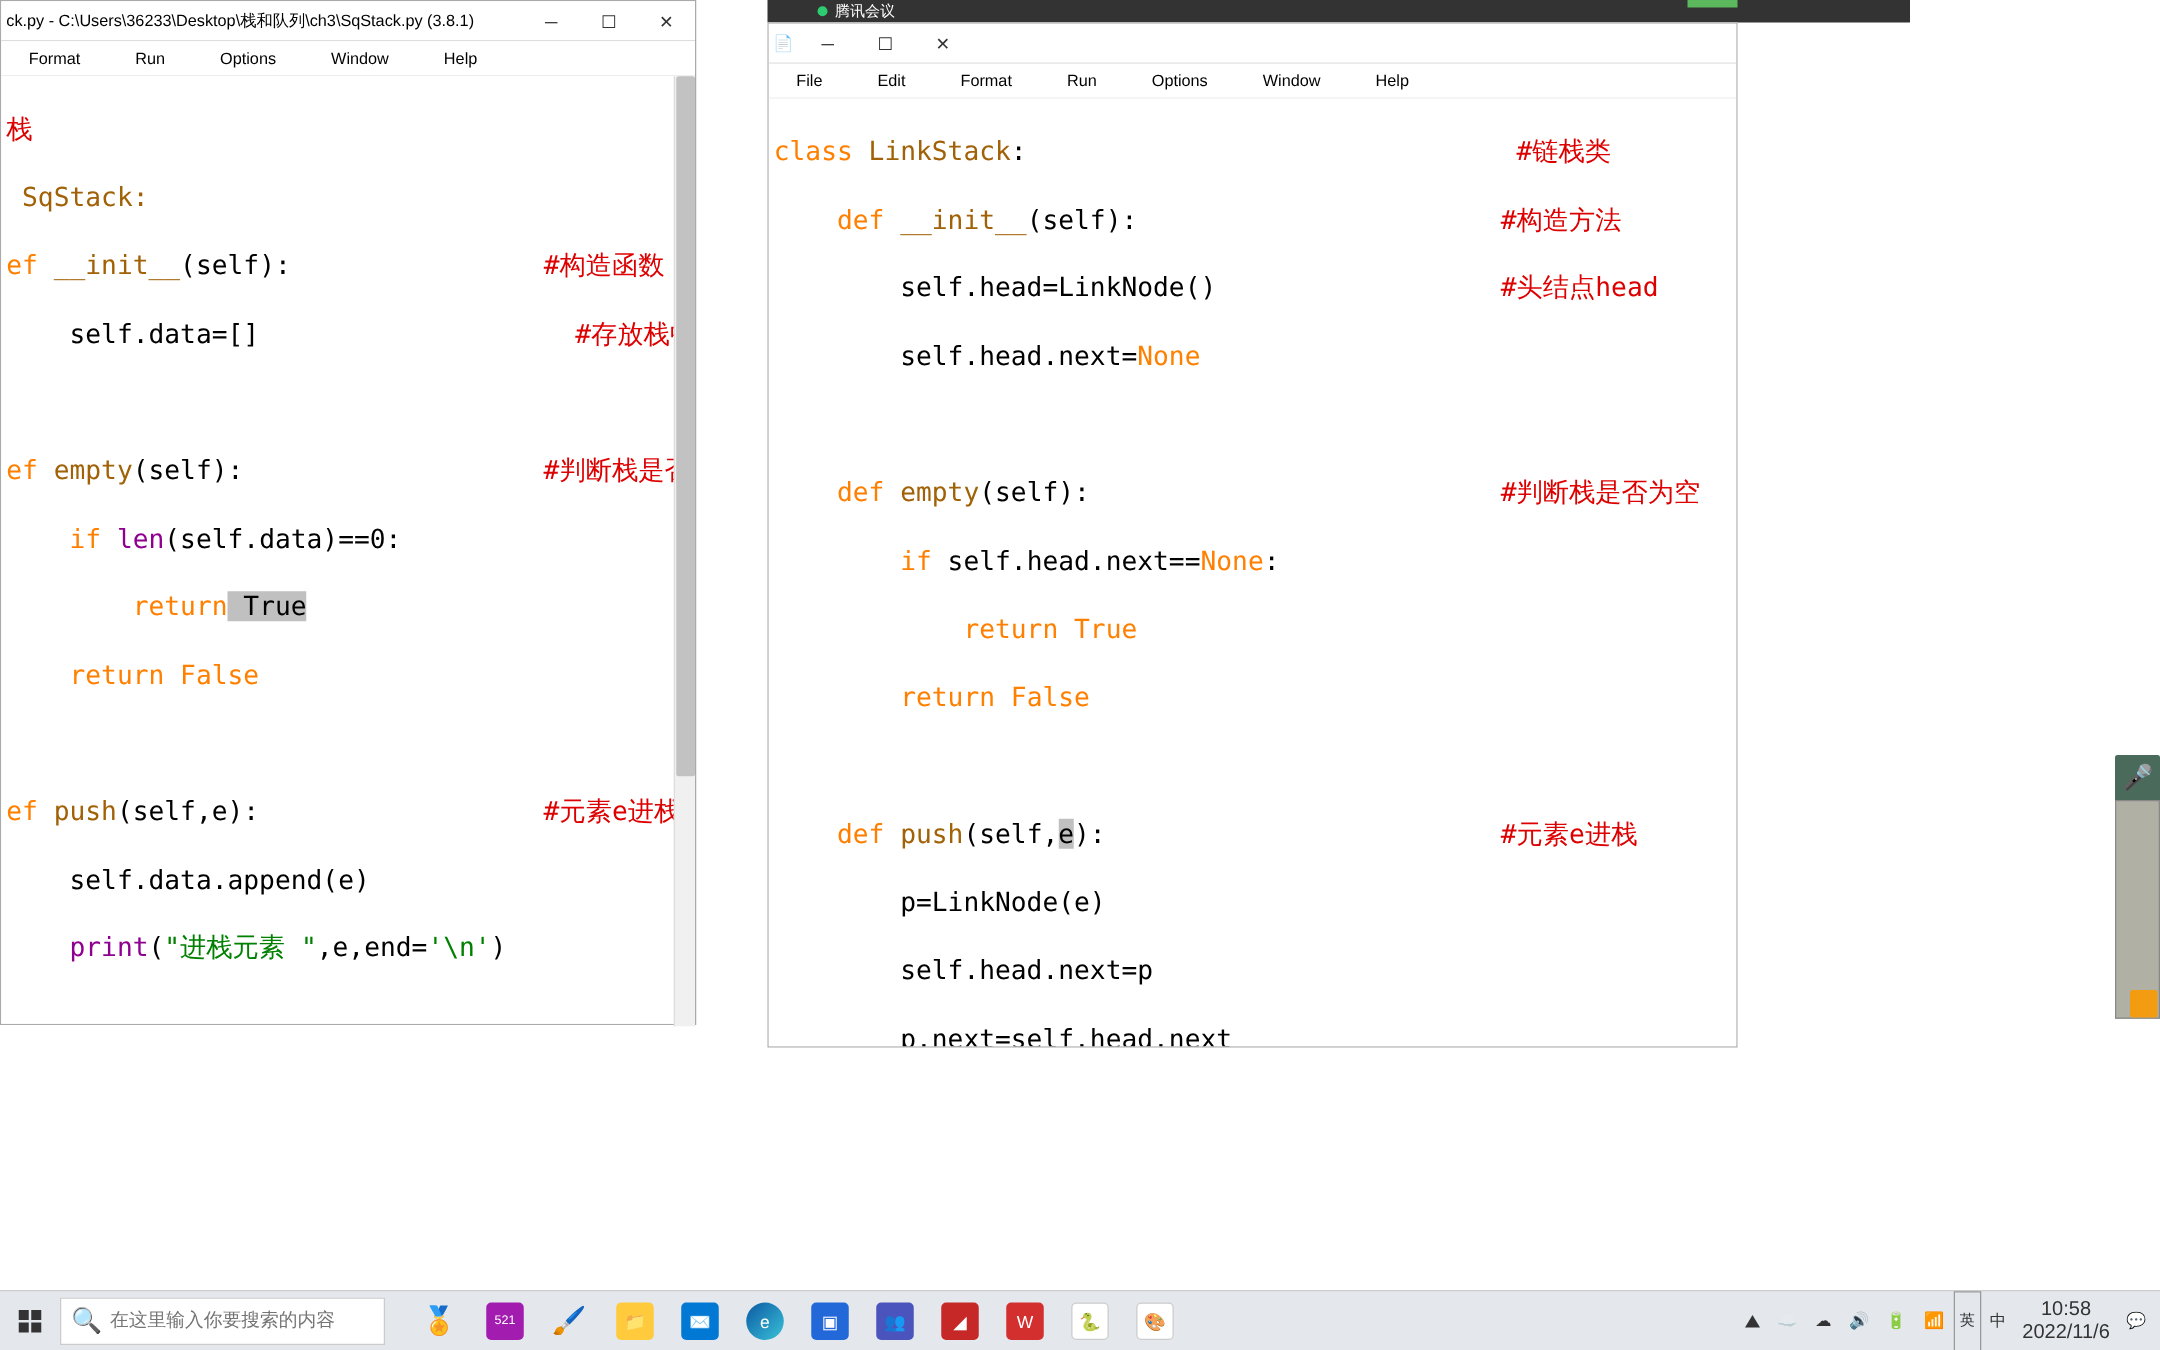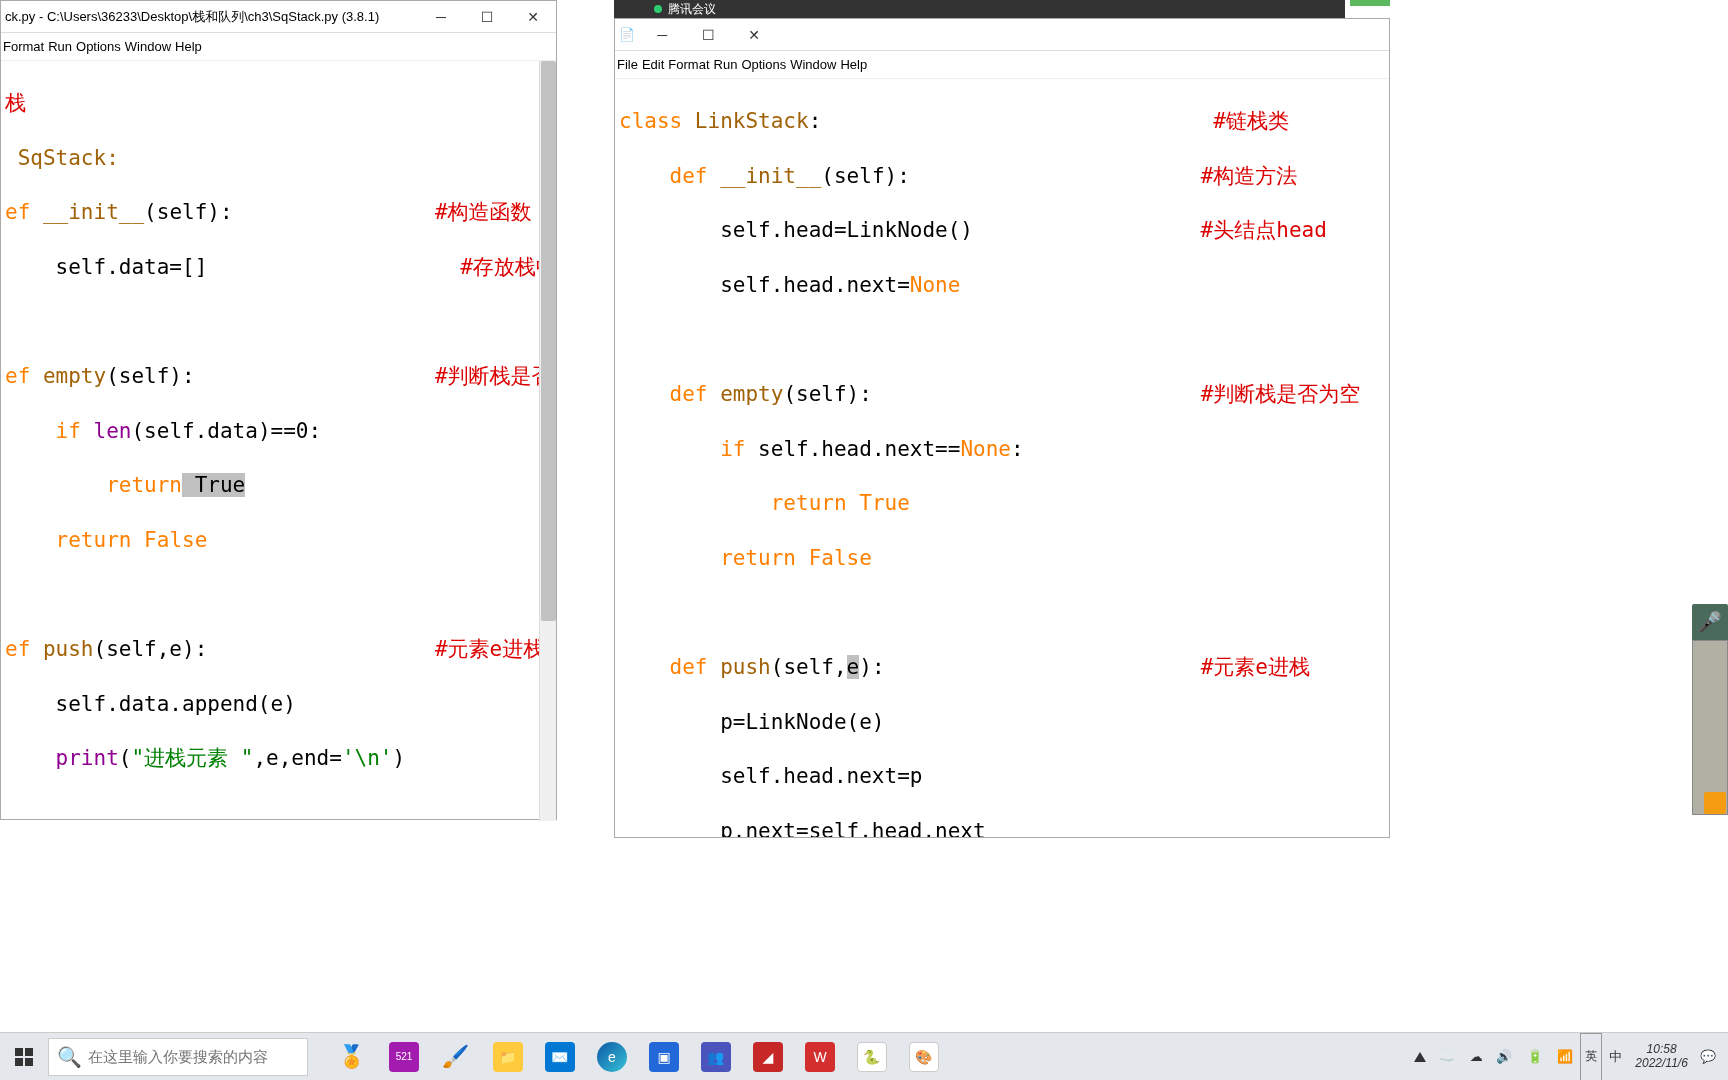--- a/index.html
+++ b/index.html
@@ -43,21 +43,21 @@
     }
     .menubar {
       display: flex;
       height: 28px;
       background: #fff;
       border-bottom: 1px solid #eee;
       align-items: center;
       font-family: "Segoe UI", sans-serif;
       font-size: 13px;
     }
-    .menubar .menu-item { padding: 4px 2px; cursor: default; }
+    .menubar .menu-item { padding: 4px 22px; cursor: default; }
     .code-area {
       flex: 1;
       overflow: hidden;
       position: relative;
       background: #fff;
       white-space: pre;
       line-height: 1.3;
       font-size: 21px;
       padding: 2px 4px;
     }
@@ -82,21 +82,21 @@
     .str { color: #008000; }
     .comment { color: #dd0000; }
     .builtin { color: #900090; }
     .sel { background: #c0c0c0; color: #000; }
     .code-line { display: block; }
     
     .top-strip {
       position: absolute;
       left: 614px;
       top: 0;
-      width: 731px;
+      width: 914px;
       height: 18px;
       background: #333;
       display: flex;
       align-items: center;
       padding-left: 40px;
     }
     .top-strip .dot { width: 8px; height: 8px; border-radius: 50%; background: #2ecc71; margin-right: 6px; }
     .top-strip .tag { color: #fff; font-size: 12px; font-family: "Segoe UI", sans-serif; }
     
     .taskbar {
@@ -161,21 +161,21 @@
       padding-right: 4px;
     }
     .tray-item {
       padding: 0 7px;
       font-size: 13px;
       color: #333;
       display: flex;
       align-items: center;
       height: 100%;
     }
-    .tray-time { flex-direction: column; justify-content: center; line-height: 1.1; font-size: 12px; text-align: center; padding: 0 6px; font-style: italic; }
+    .tray-time { flex-direction: column; justify-content: center; line-height: 1.1; font-size: 16px; text-align: center; padding: 0 6px; }
     
     .cam {
       position: absolute;
       right: 0;
       top: 604px;
       width: 36px;
       height: 210px;
       background: #b0b0a4;
       border: 1px solid #888;
     }

